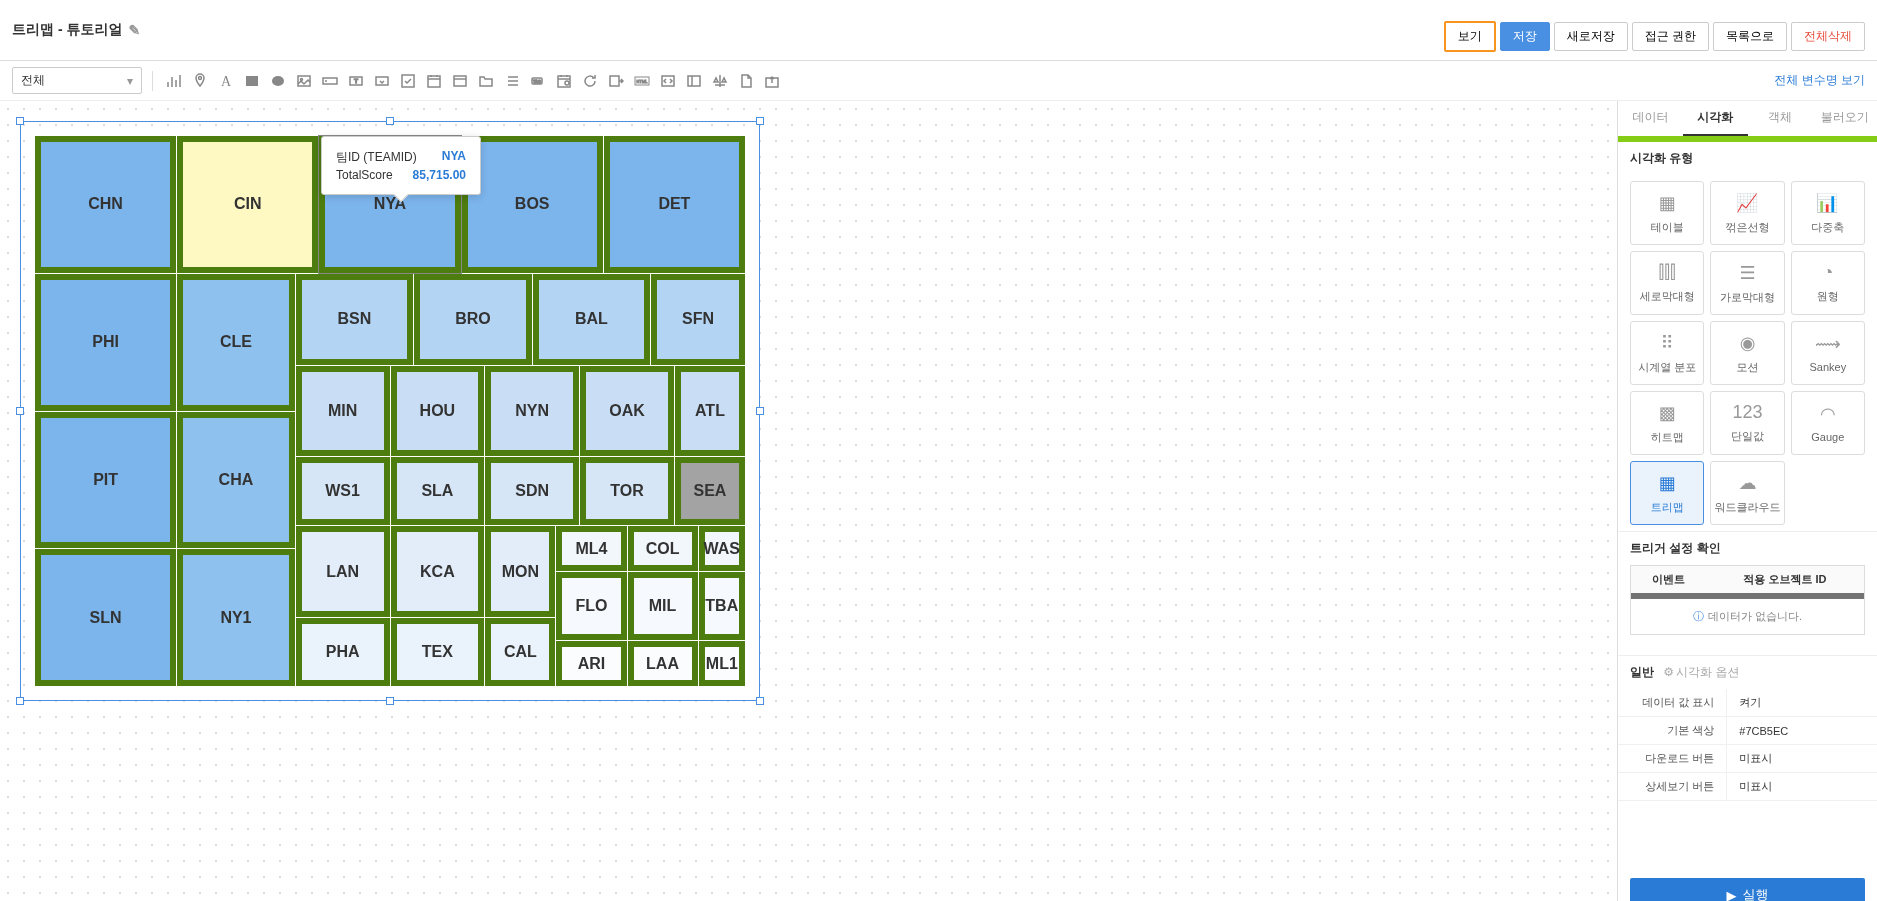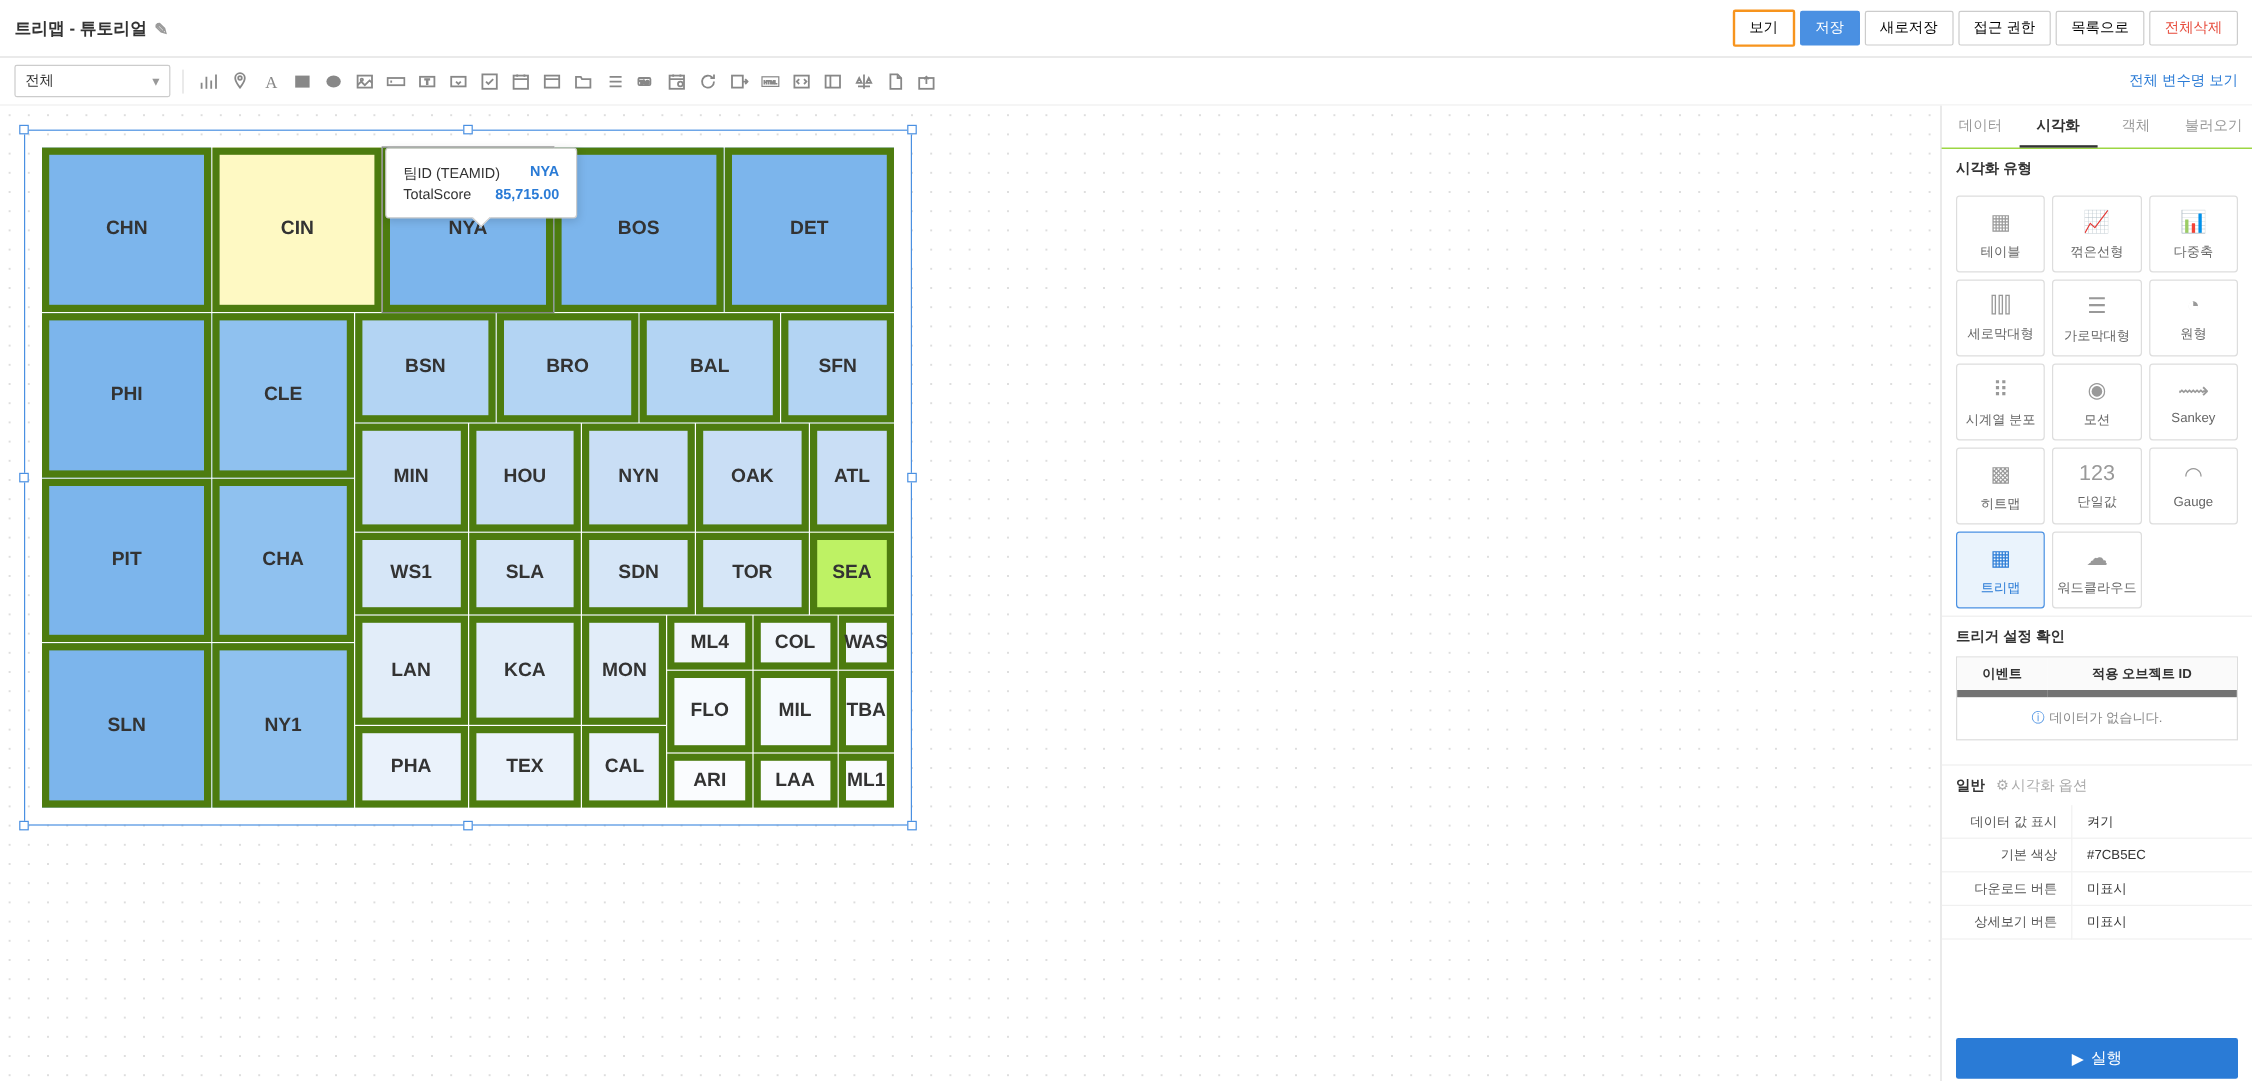--- a/index.html
+++ b/index.html
@@ -3,21 +3,21 @@
   <meta charset="utf-8">
   <style>
     * { box-sizing: border-box; margin: 0; padding: 0; }
     body { font-family: -apple-system, "Malgun Gothic", sans-serif; font-size: 12px; color: #333; background: #fff; }
     
     
     .header { display: flex; align-items: center; padding: 8px 12px; border-bottom: 1px solid #ddd; }
     .title { font-size: 14px; font-weight: bold; display: flex; align-items: center; gap: 6px; }
     .pencil-icon { color: #999; cursor: pointer; }
     .header-spacer { flex: 1; }
-    .header-btn { padding: 5px 12px; border: 1px solid #ccc; background: #fff; font-size: 12px; cursor: pointer; border-radius: 2px; margin-left: 4px; }
+    .header-btn { padding: 5px 12px; border: 1px solid #ccc; background: #fff; font-size: 12px; cursor: pointer; border-radius: 2px; margin-left: 4px; margin-top: 13px; }
     .header-btn.view { border: 2px solid #f7941d; }
     .header-btn.save { background: #4a90e2; color: #fff; border-color: #4a90e2; }
     .header-btn.danger { color: #e74c3c; }
     
     
     .toolbar { display: flex; align-items: center; padding: 6px 12px; border-bottom: 1px solid #eee; gap: 4px; }
     .select-box { width: 130px; padding: 4px 8px; border: 1px solid #ccc; border-radius: 2px; background: #fff; position: relative; cursor: pointer; display: flex; align-items: center; justify-content: space-between; }
     .select-box::after { content: "▾"; color: #999; }
     .tool-separator { width: 1px; height: 20px; background: #ddd; margin: 0 6px; }
     .tool-icon { width: 22px; height: 22px; display: flex; align-items: center; justify-content: center; color: #888; cursor: pointer; }
@@ -47,21 +47,21 @@
     .cell.hl { outline: 1px solid #888; }
     
     
     .tooltip { position: absolute; top: 14px; left: 300px; background: #fff; border: 1px solid #ccc; border-radius: 3px; box-shadow: 0 2px 8px rgba(0,0,0,0.15); padding: 10px 14px; font-size: 12px; min-width: 160px; z-index: 10; }
     .tooltip-row { display: flex; justify-content: space-between; gap: 16px; margin: 2px 0; }
     .tooltip-val { color: #2a7bd6; font-weight: 600; }
     .tooltip::after { content: ""; position: absolute; bottom: -6px; left: 50%; width: 10px; height: 10px; background: #fff; border-right: 1px solid #ccc; border-bottom: 1px solid #ccc; transform: translateX(-50%) rotate(45deg); }
     
     
     .right-panel { width: 260px; border-left: 1px solid #ddd; display: flex; flex-direction: column; background: #fff; }
-    .tabs { display: flex; border-bottom: 1px solid #84cc16; }
+    .tabs { display: flex; border-bottom: 6px solid #84cc16; }
     .tab { flex: 1; padding: 8px 4px; text-align: center; font-size: 12px; color: #999; cursor: pointer; }
     .tab.active { color: #333; font-weight: bold; border-bottom: 2px solid #333; }
     
     .panel-section-title { padding: 8px 12px; font-weight: bold; font-size: 12px; color: #333; }
     
     .viz-grid { display: grid; grid-template-columns: repeat(3, 1fr); gap: 6px; padding: 6px 12px; }
     .viz-item { border: 1px solid #ddd; border-radius: 3px; height: 64px; display: flex; flex-direction: column; align-items: center; justify-content: center; gap: 6px; cursor: pointer; font-size: 11px; color: #666; }
     .viz-item.active { border-color: #4a90e2; background: #eaf3fc; color: #2a7bd6; }
     .viz-icon { font-size: 18px; color: #999; }
     .viz-item.active .viz-icon { color: #2a7bd6; }
@@ -286,21 +286,21 @@
         <div class="cell" style="grid-area:11/12/15/16;background:#c9def5">MIN</div>
         <div class="cell" style="grid-area:11/16/15/20;background:#c9def5">HOU</div>
         <div class="cell" style="grid-area:11/20/15/24;background:#c9def5">NYN</div>
         <div class="cell" style="grid-area:11/24/15/28;background:#c9def5">OAK</div>
         <div class="cell" style="grid-area:11/28/15/31;background:#c9def5">ATL</div>
 
         <div class="cell" style="grid-area:15/12/18/16;background:#d6e6f7">WS1</div>
         <div class="cell" style="grid-area:15/16/18/20;background:#d6e6f7">SLA</div>
         <div class="cell" style="grid-area:15/20/18/24;background:#d6e6f7">SDN</div>
         <div class="cell" style="grid-area:15/24/18/28;background:#d6e6f7">TOR</div>
-        <div class="cell" style="grid-area:15/28/18/31;background:#bef264">SEA</div>
+        <div class="cell" style="grid-area:15/28/18/31;background:#a3a3a3">SEA</div>
 
         <div class="cell" style="grid-area:18/12/22/16;background:#e2edf9">LAN</div>
         <div class="cell" style="grid-area:18/16/22/20;background:#e2edf9">KCA</div>
         <div class="cell" style="grid-area:18/20/22/23;background:#e2edf9">MON</div>
 
         <div class="cell" style="grid-area:22/12/25/16;background:#eaf2fb">PHA</div>
         <div class="cell" style="grid-area:22/16/25/20;background:#eaf2fb">TEX</div>
         <div class="cell" style="grid-area:22/20/25/23;background:#eaf2fb">CAL</div>
 
         <div class="cell" style="grid-area:18/23/20/26;background:#f2f7fc">ML4</div>

